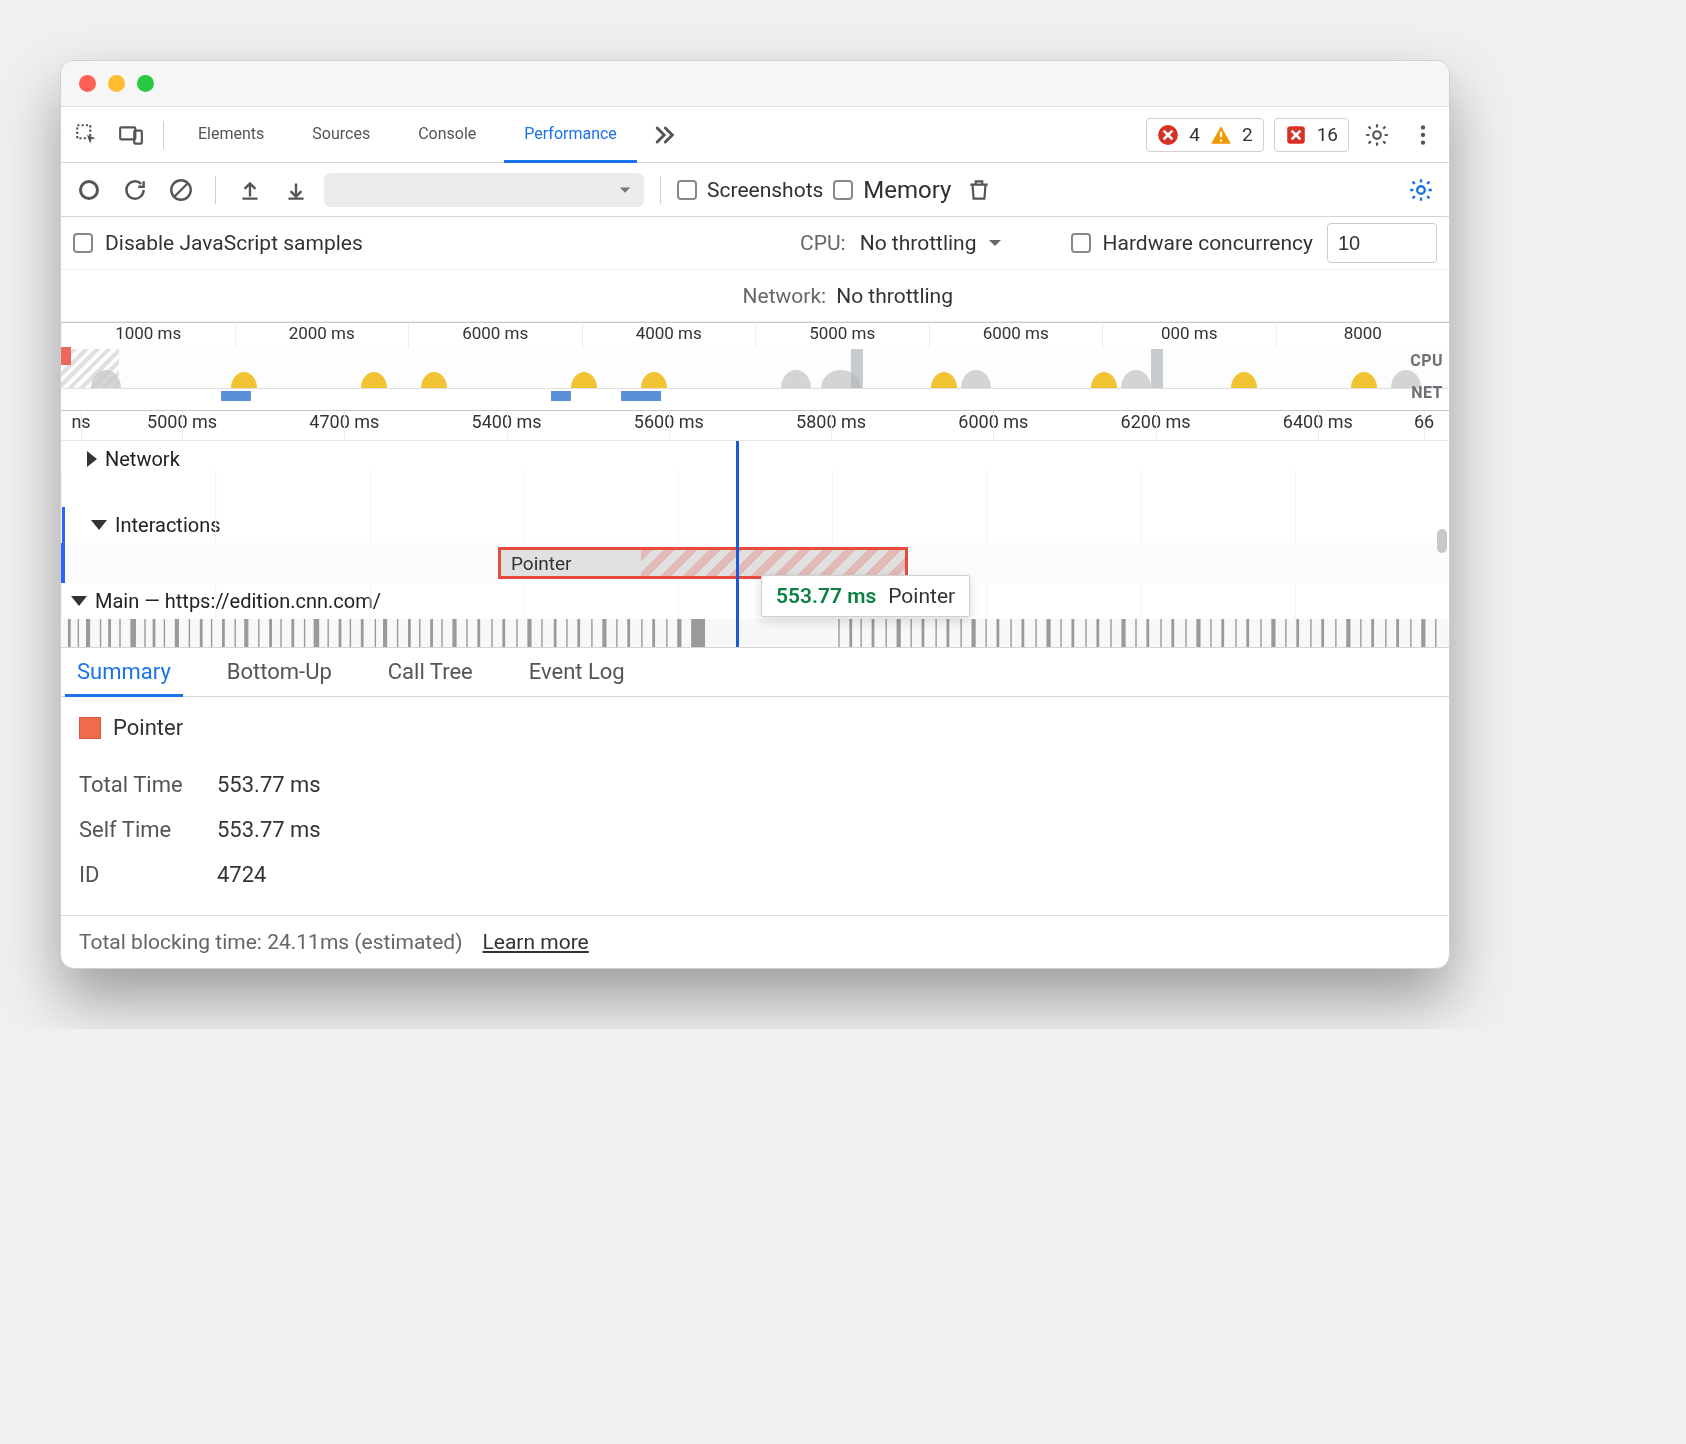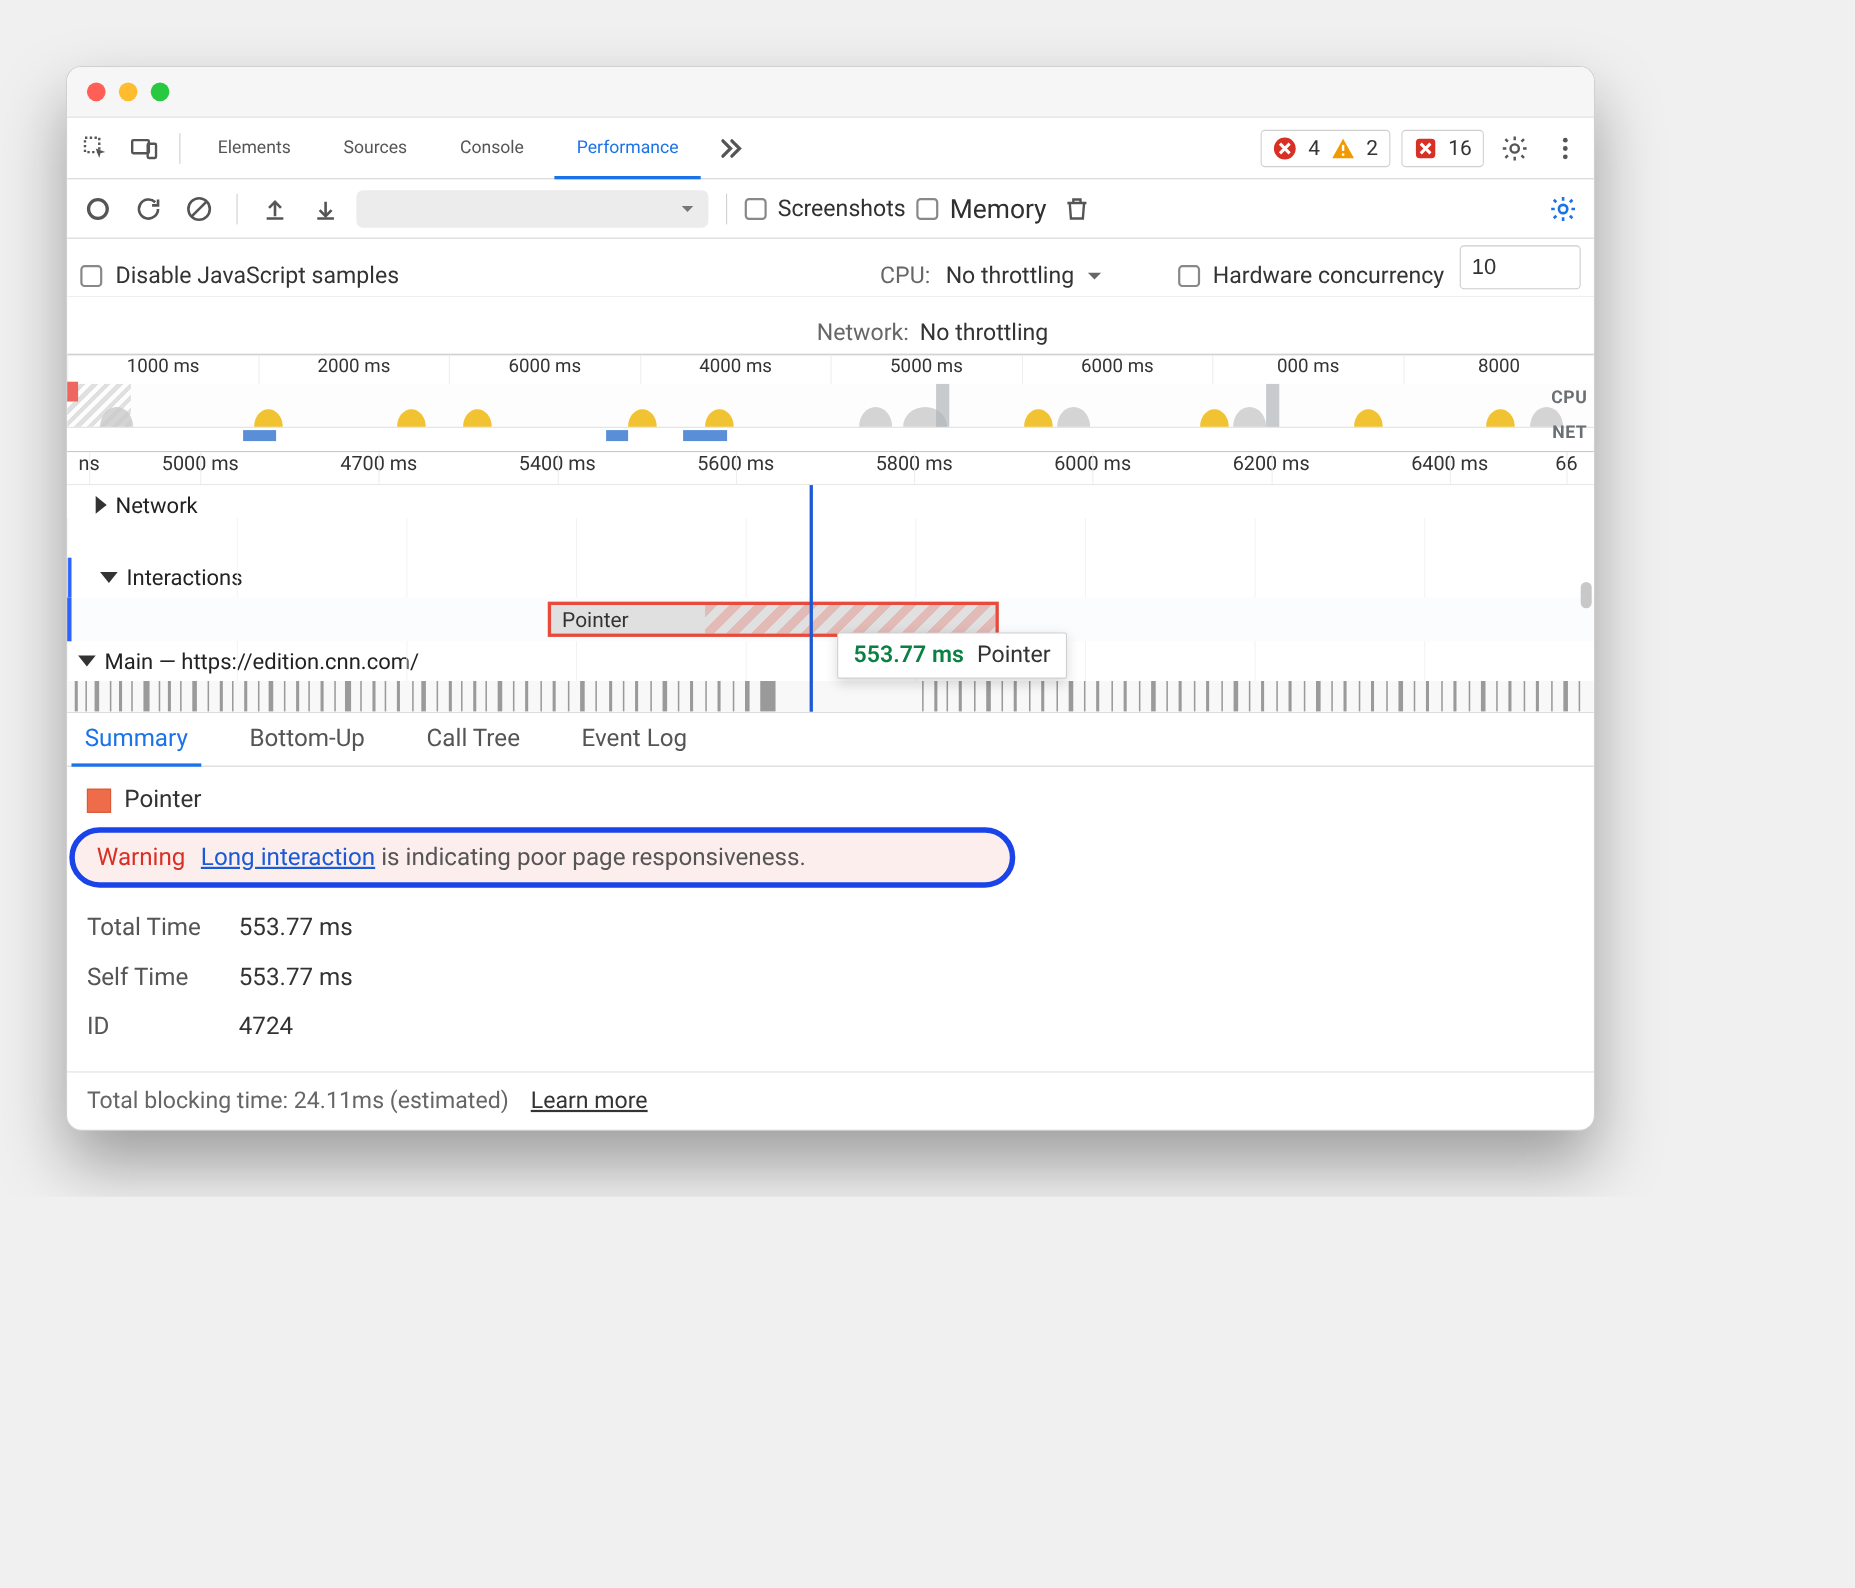--- a/index.html
+++ b/index.html
@@ -89,21 +89,21 @@
     flex: 0 0 320px;
     height: 34px; background: #ececec; border-radius: 6px;
     display: flex; align-items: center; justify-content: flex-end;
     padding-right: 12px; color: #777;
   }
   .chk { width: 20px; height: 20px; border: 2px solid #888; border-radius: 4px; display: inline-block; }
   .perf-right { margin-left: auto; display:flex; align-items:center; gap: 16px; }
 
   
   .opts-row {
-    display: flex; align-items: flex-end;
+    display: flex; align-items: center;
     padding: 6px 12px; gap: 14px; font-size: 21px; color: #333;
     border-bottom: 1px solid #eee;
     min-height: 52px;
   }
   .opts-label { color: #676767; }
   .num-input {
     width: 110px; height: 40px; border: 1px solid #ccc; border-radius: 4px;
     padding: 0 10px; font-size: 20px; color: #333;
   }
   .throttle {
@@ -668,27 +668,20 @@
   </div>
 
   <div class="summary">
     <div class="pointer-legend">
       <div class="legend-square"></div>
       <span>Pointer</span>
     </div>
 
     <div class="warning-row-wrap">
       <div class="warning-bg-strip"></div>
-      <div class="warning-row">
-        <span class="warning-label">Warning</span>
-        <span>
-          <a class="warning-link">Long interaction</a>
-          <span class="warning-text">is indicating poor page responsiveness.</span>
-        </span>
-      </div>
     </div>
 
     <div class="kv-row">
       <span class="kv-key">Total Time</span>
       <span>553.77 ms</span>
     </div>
     <div class="kv-row">
       <span class="kv-key">Self Time</span>
       <span>553.77 ms</span>
     </div>

